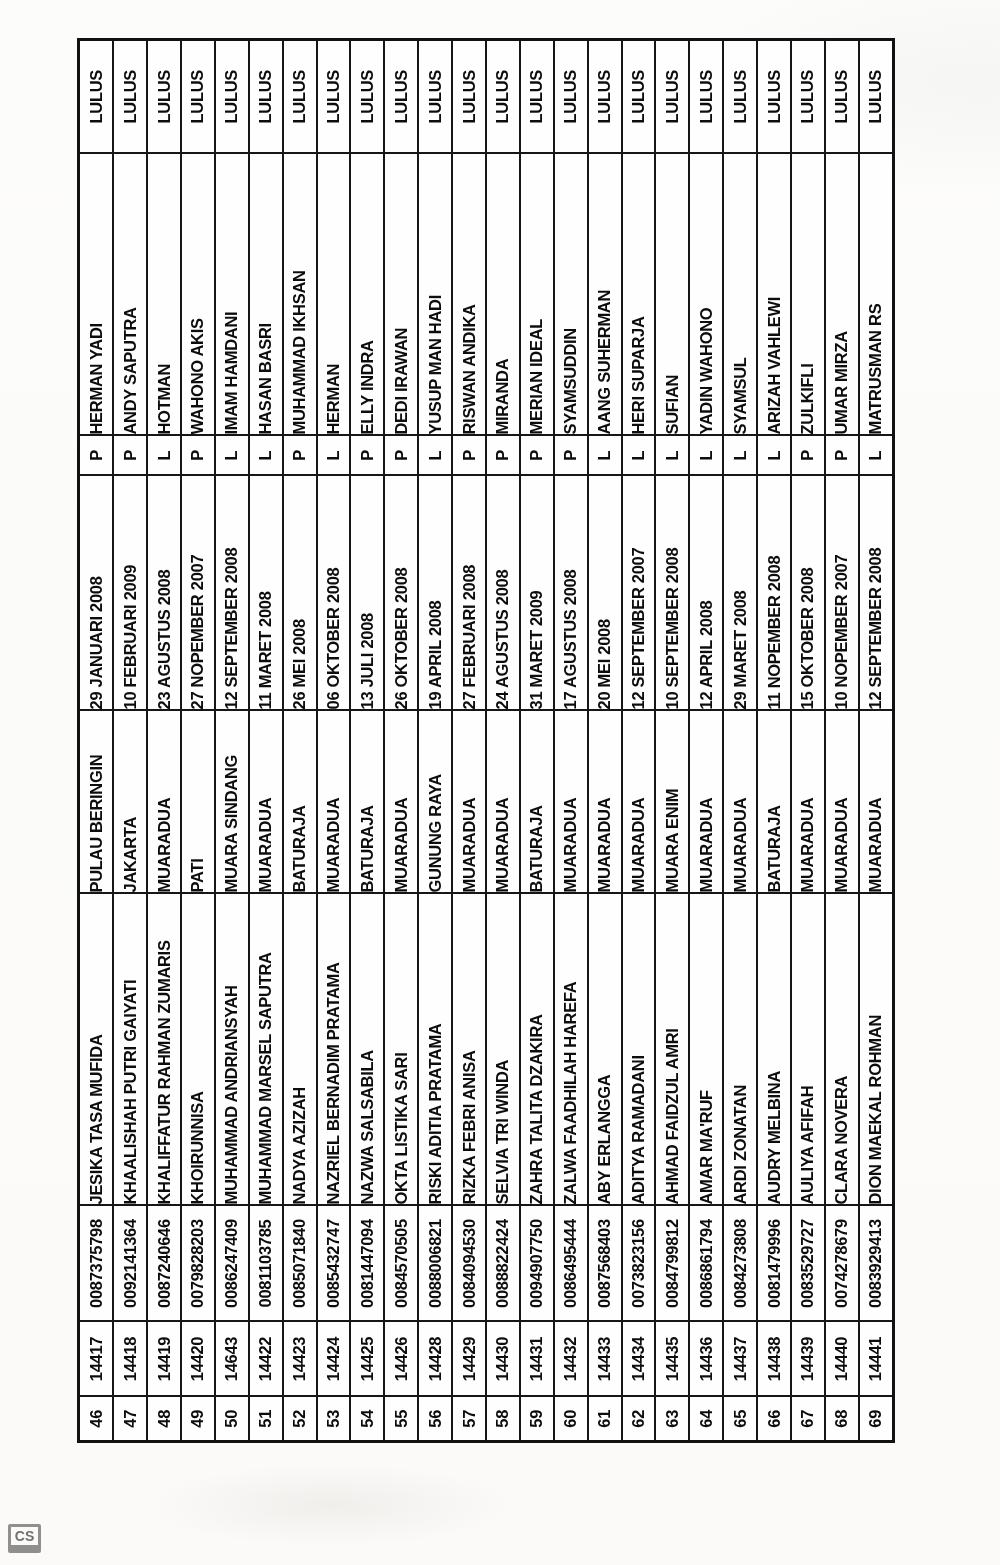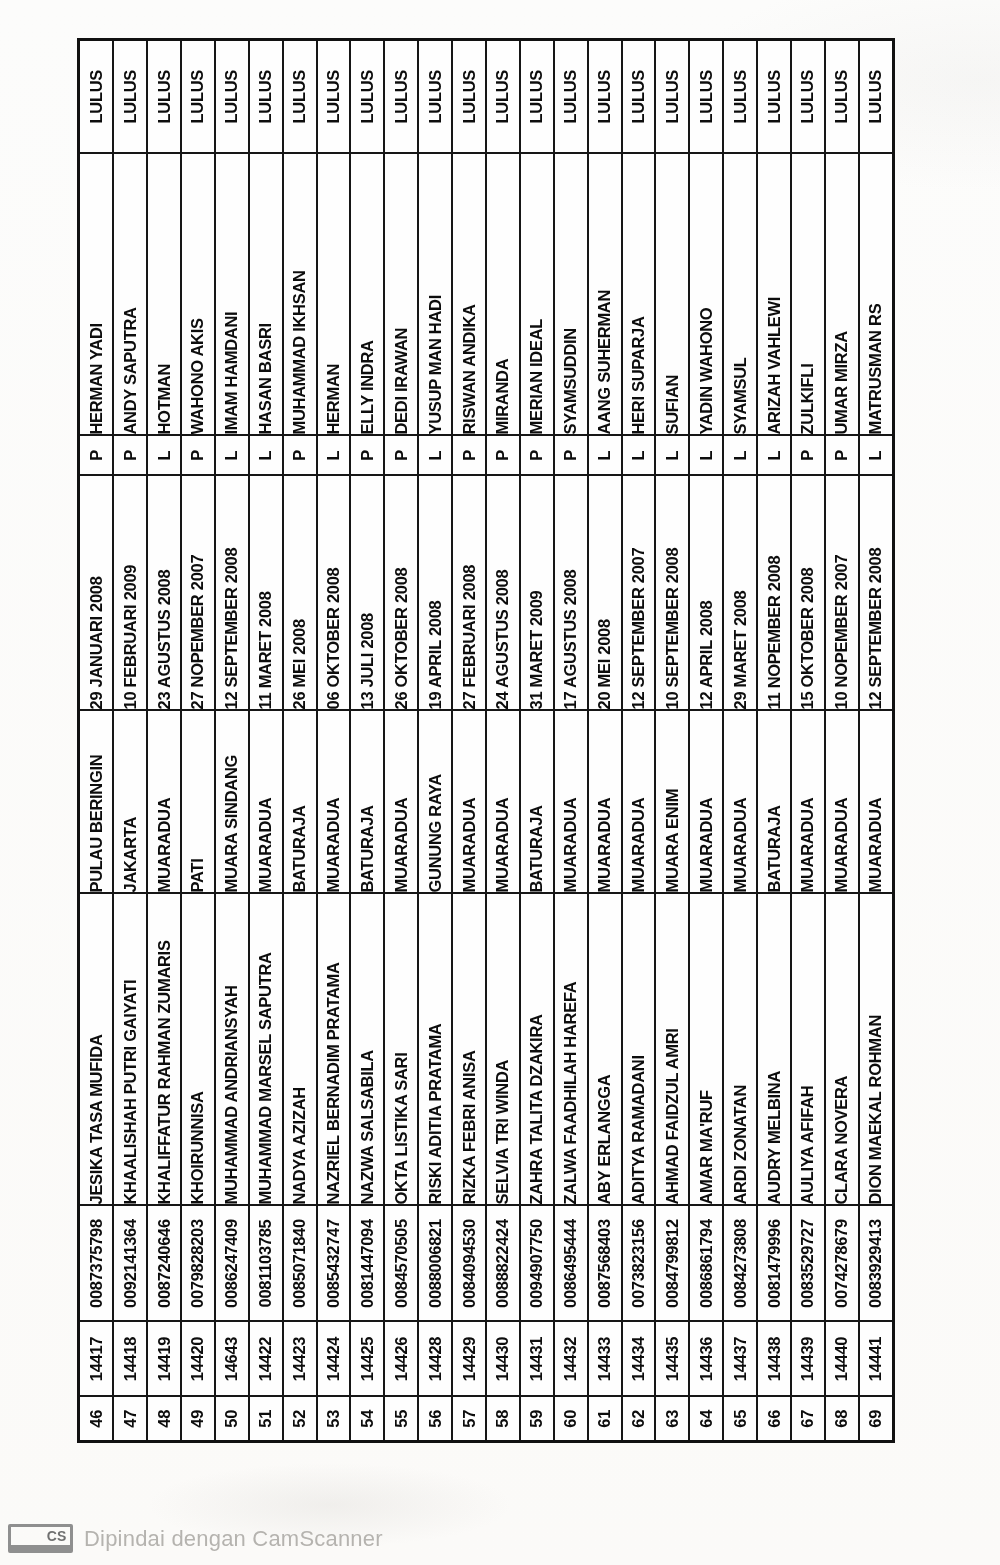--- a/index.html
+++ b/index.html
@@ -61,21 +61,20 @@
   .cs-logo {
     width: 27px; height: 18px;
     border: 3px solid #8f8f8f;
     border-bottom: 8px solid #8f8f8f;
     border-radius: 2px;
     display: flex; align-items: center; justify-content: center;
     color: #707070;
     font-size: 14px;
     font-weight: bold;
     letter-spacing: 0;
-    padding-left: 32px;
   }
   .wm-text {
     color: #b5b3af;
     font-size: 22px;
     font-weight: normal;
     letter-spacing: 0.2px;
   }
 </style>
 </head>
 <body>
@@ -363,16 +362,15 @@
             </tr>
           </tbody>
       </table>
     </div>
   </div>
 
   <div class="watermark">
     <div class="cs-logo">
       <span>CS</span>
     </div>
-    <div class="wm-text">Dipindai dengan CamScanner</div>
   </div>
 
 </div>
 
 </body></html>

